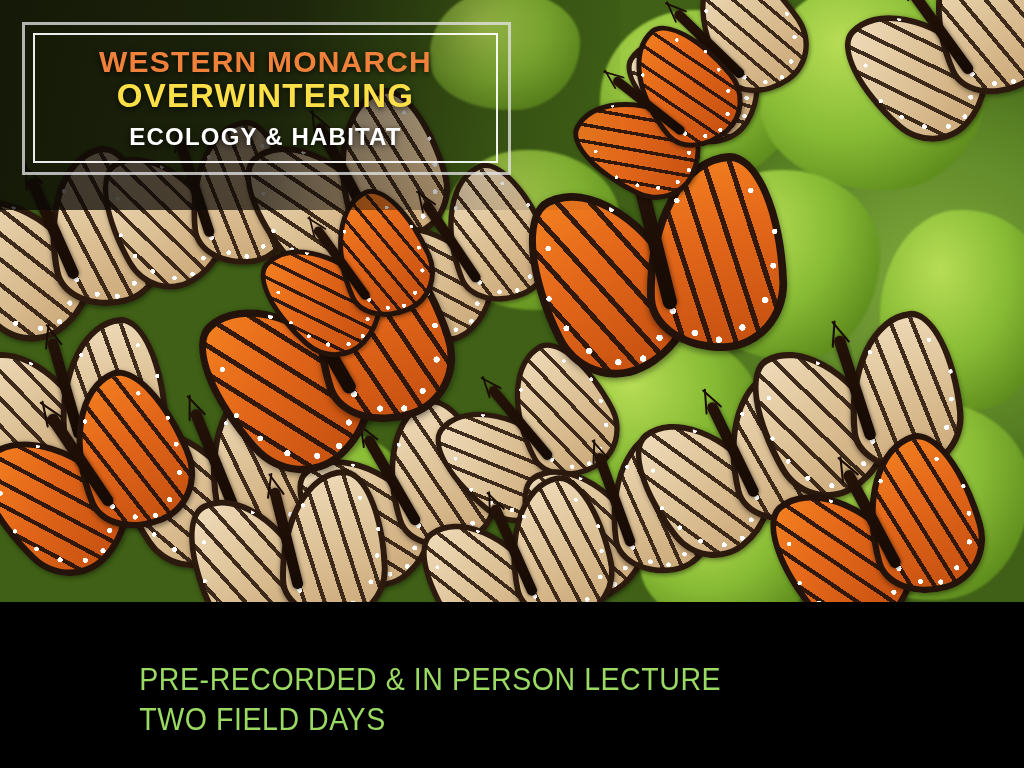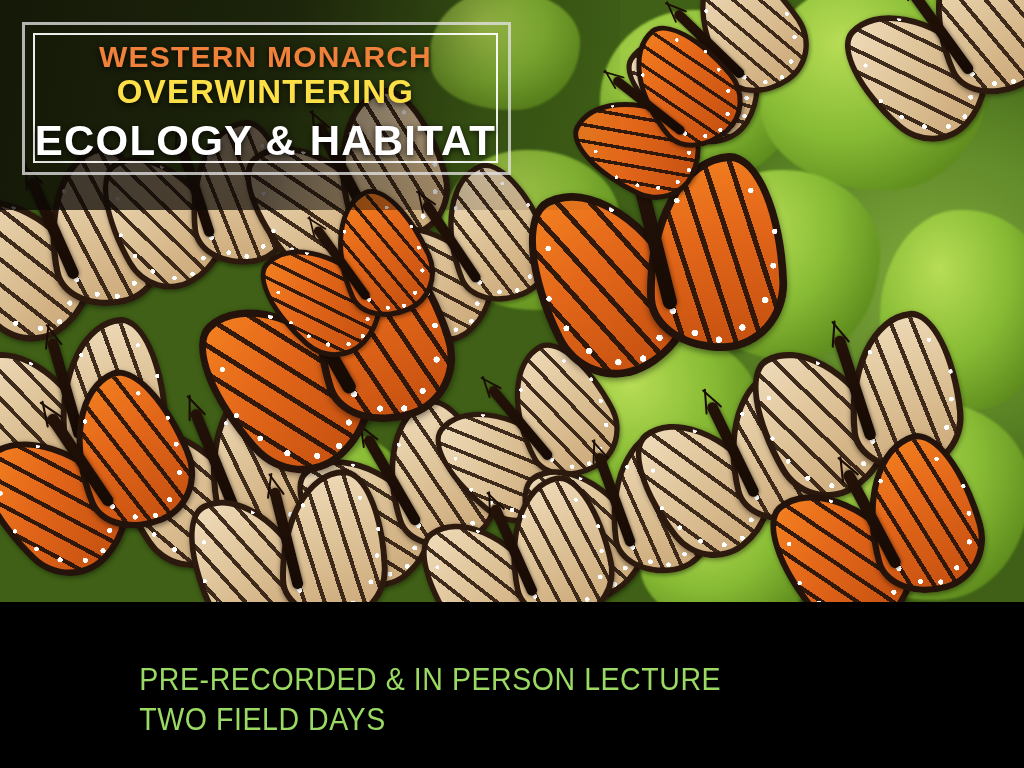--- a/index.html
+++ b/index.html
@@ -149,34 +149,34 @@
     border: 2px solid rgba(255,255,255,.92);
     box-sizing: border-box;
   }
   .title-text {
     position: absolute;
     left: 33px; top: 33px;
     width: 465px; height: 130px;
     display: flex;
     flex-direction: column;
     align-items: center;
-    justify-content: flex-end;
+    justify-content: center;
     box-sizing: border-box;
   }
   .tl {
     font-weight: 700;
     letter-spacing: 1.2px;
     line-height: 1.02;
     text-align: center;
     white-space: nowrap;
     text-shadow: 0 2px 6px rgba(0,0,0,.75);
   }
   .tl1 { font-size: 30px; color: #f0813a; margin-bottom: 2px; }
   .tl2 { font-size: 33px; color: #fde047; }
-  .tl3 { font-size: 42px; color: #ffffff; margin-top: 12px; }
+  .tl3 { font-size: 24px; color: #ffffff; margin-top: 12px; }
 
   
   .bottom {
     position: absolute;
     left: 0; top: 602px;
     width: 1024px;
     height: 166px;
     background: #000000;
   }
   .instructors {

